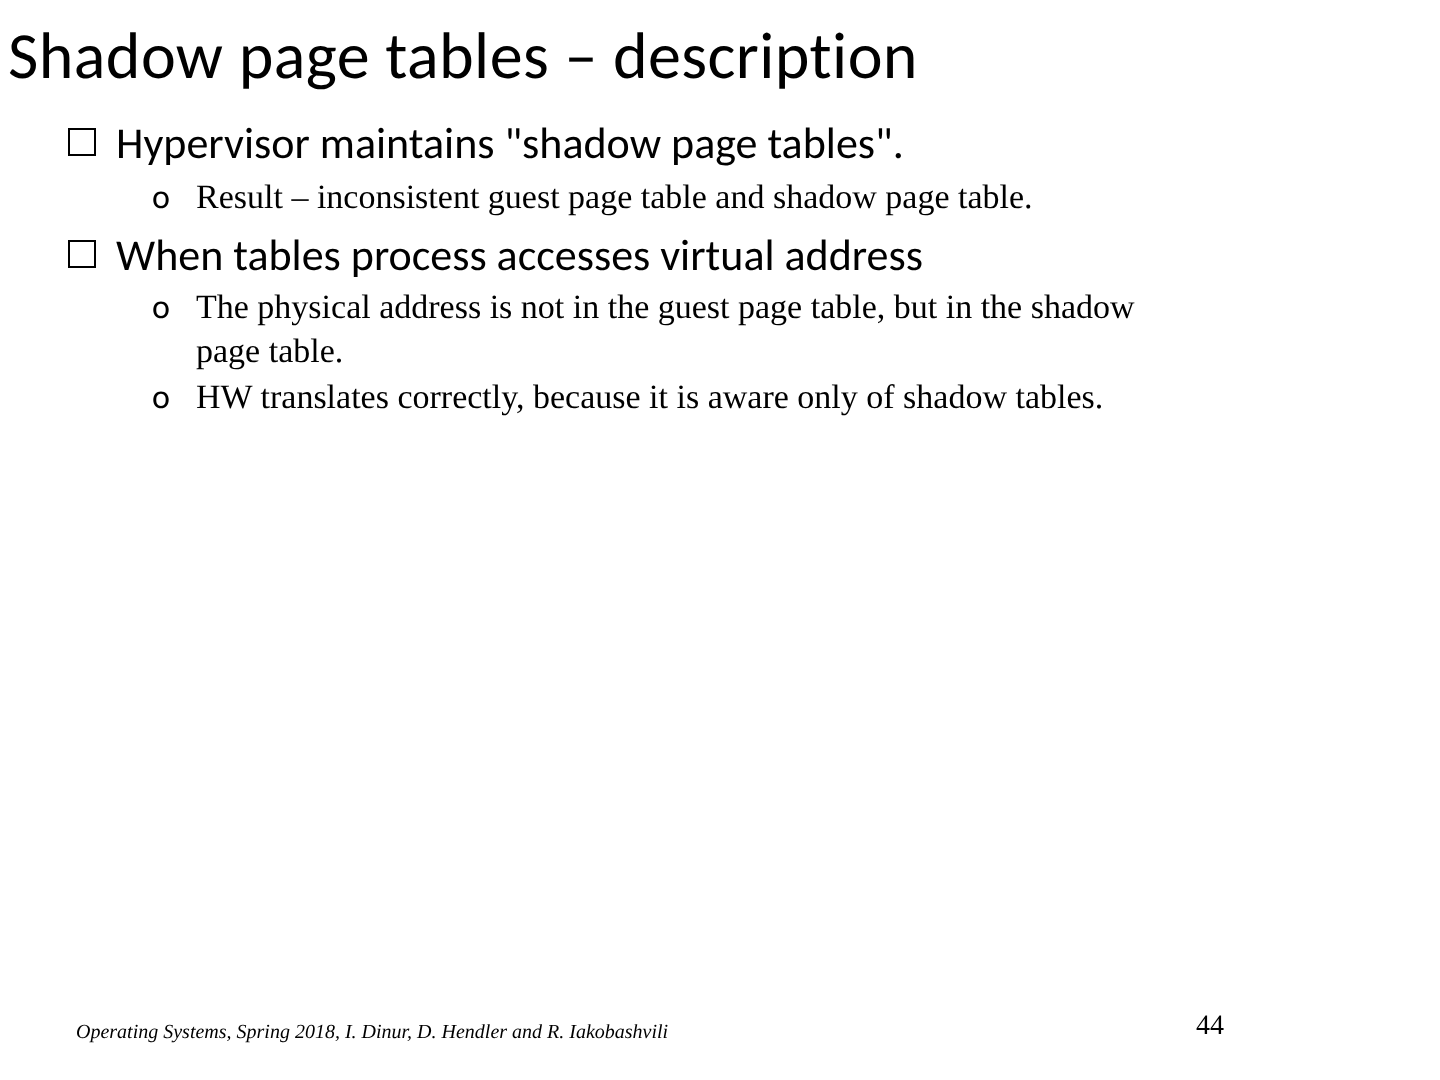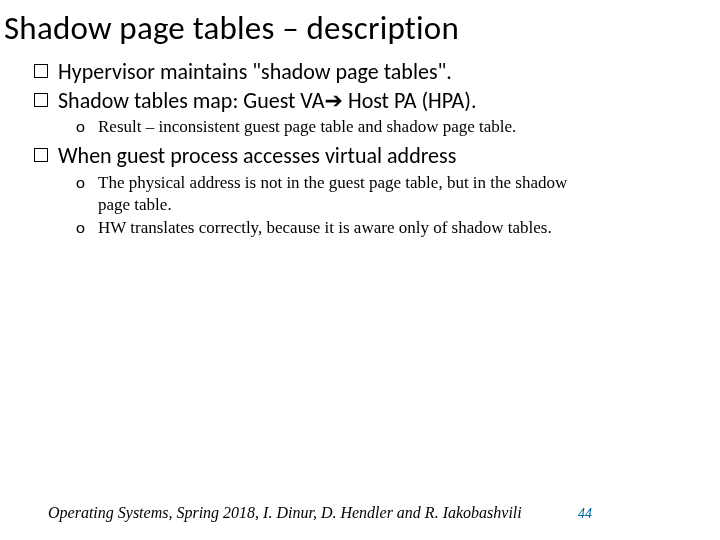--- a/index.html
+++ b/index.html
@@ -8,55 +8,49 @@
   .title { font-size: 33px; font-weight: 400; margin-bottom: 10px; letter-spacing: 0.2px; }
   .content { padding-left: 30px; padding-right: 8px; }
   .b1 { font-size: 22px; line-height: 1.25; margin-bottom: 1px; display: flex; }
   .b1 .marker { display: inline-block; width: 14px; height: 14px; border: 1.6px solid #000; margin-right: 10px; margin-top: 6px; flex: 0 0 auto; }
   .b1 .text { flex: 1; }
   .arrow { font-family: "Wingdings", Arial, sans-serif; }
   .b2wrap { padding-left: 42px; margin-top: 2px; margin-bottom: 4px; }
   .b2 { font-size: 17px; line-height: 1.3; display: flex; margin-bottom: 1px; }
   .b2 .marker { width: 22px; flex: 0 0 auto; }
   .b2 .text { flex: 1; font-family: Liberation Serif, serif; }
-  .footer { position: absolute; left: 48px; bottom: 18px; font-family: "Times New Roman", Times, serif; font-style: italic; font-size: 16px; }
-  .pagenum { position: absolute; right: 32px; bottom: 18px; font-family: "Times New Roman", Times, serif; font-style: italic; font-size: 14px; color: #0369a1; }
+  .footer { position: absolute; left: 38px; bottom: 18px; font-family: "Times New Roman", Times, serif; font-style: italic; font-size: 10px; }
+  .pagenum { position: absolute; right: 12px; bottom: 18px; font-family: "Times New Roman", Times, serif; font-size: 14px; color: #000000; }
 </style>
 </head>
 <body>
 
 <div class="slide">
   <div class="title">Shadow page tables – description</div>
 
   <div class="content">
 
     <div class="b1">
       <span class="marker"></span>
       <span class="text">Hypervisor maintains "shadow page tables".</span>
     </div>
 
 
-    <div class="b1">
-      <span class="marker"></span>
-      <span class="text">
-        <span>Shadow tables map: Guest VA</span><span class="arrow">➔</span><span> Host PA (HPA).</span>
-      </span>
-    </div>
 
 
     <div class="b2wrap">
       <div class="b2">
         <span class="marker">o</span>
         <span class="text">Result – inconsistent guest page table and shadow page table.</span>
       </div>
     </div>
 
     <div class="b1">
       <span class="marker"></span>
-      <span class="text">When guest process accesses virtual address</span>
+      <span class="text">When tables process accesses virtual address</span>
     </div>
 
     <div class="b2wrap">
       <div class="b2">
         <span class="marker">o</span>
         <span class="text">The physical address is not in the guest page table, but in the shadow page table.</span>
       </div>
       <div class="b2">
         <span class="marker">o</span>
         <span class="text">HW translates correctly, because it is aware only of shadow tables.</span>

